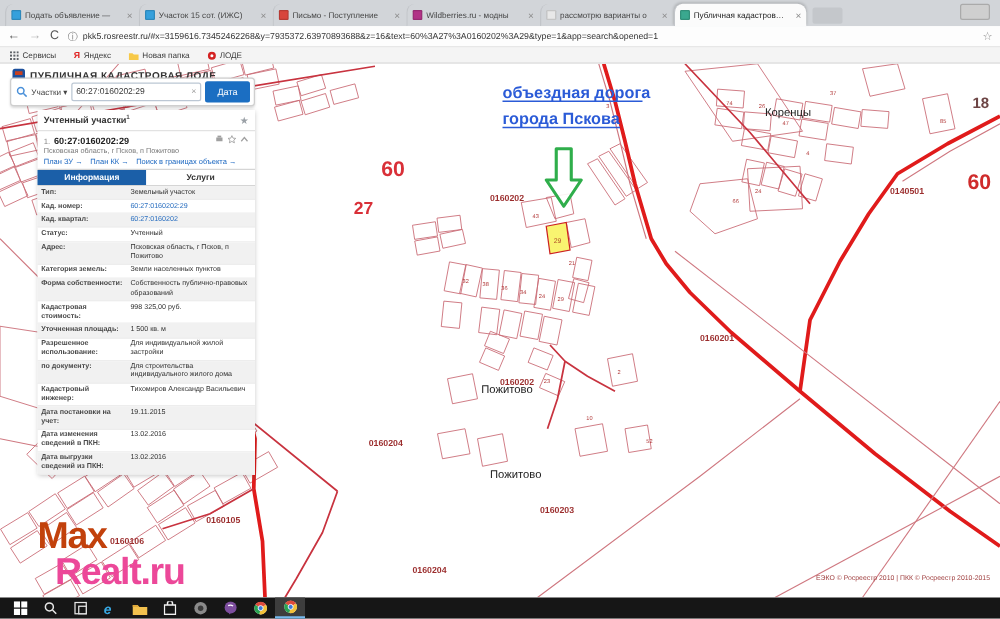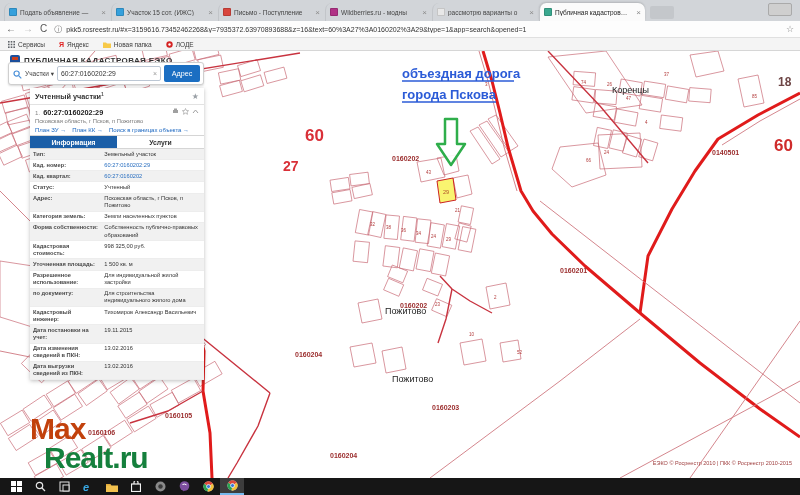--- a/index.html
+++ b/index.html
@@ -398,36 +398,36 @@
   <text class="anno" x="402" y="27">объездная дорога</text>
   <line x1="402" y1="30" x2="514" y2="30" stroke="#2b5bd7" stroke-width="1.3"></line>
   <text class="anno" x="402" y="48">города Пскова</text>
   <line x1="402" y1="51" x2="496" y2="51" stroke="#2b5bd7" stroke-width="1.3"></line>
   <polygon points="445,68 457,68 457,93 465,93 451,114 437,93 445,93" fill="#ffffff" fill-opacity="0.9" stroke="#2fae4b" stroke-width="2.5" stroke-linejoin="round"></polygon>
 </svg>
 </div>
 
 <div class="appheader">
   <span class="logo"></span>
-  <span class="apptitle">ПУБЛИЧНАЯ КАДАСТРОВАЯ ЕЭКО</span>
+  <span class="apptitle">ПУБЛИЧНАЯ КАДАСТРОВАЯ ЛОДЕ</span>
 </div>
 
 <div class="searchbar">
   <span class="mag">
     <svg width="9" height="9">
         <circle cx="3.6" cy="3.6" r="2.6" fill="none" stroke="#4a90d9" stroke-width="1.2"></circle>
         <line x1="5.6" y1="5.6" x2="8.3" y2="8.3" stroke="#4a90d9" stroke-width="1.2"></line>
       </svg>
   </span>
   <span class="cat">Участки ▾</span>
   <div class="sinput">
     <span>60:27:0160202:29</span>
     <span class="clear">×</span>
   </div>
-  <div class="findbtn">Адрес</div>
+  <div class="findbtn">Дата</div>
 </div>
 
 <div class="results">
   <div class="reshead">
     <span class="t"><span>Учтенный участки</span><sup>1</sup></span>
     <span class="star2">★</span>
   </div>
 
   <div class="cardhead">
     <div class="cardrow1">
@@ -518,21 +518,21 @@
       </div>
       <div class="irow alt">
         <div class="il">Дата выгрузки сведений из ПКН:</div>
         <div class="iv">13.02.2016</div>
       </div>
     </div>
 </div>
 
 <div class="wm">
   <div style="color:#c2410c;">Max</div>
-  <div class="l2" style="color:#15803d;text-align:right;">Realt.ru</div>
+  <div class="l2" style="color:#ec4899;text-align:right;">Realt.ru</div>
 </div>
 <div class="copy">ЕЭКО © Росреестр 2010 | ПКК © Росреестр 2010-2015</div>
 
 <div class="taskbar">
   <div class="tk">
     <svg width="11" height="11">
         <g fill="#fff">
           <rect x="0" y="0" width="5" height="5"></rect>
           <rect x="6" y="0" width="5" height="5"></rect>
           <rect x="0" y="6" width="5" height="5"></rect>

